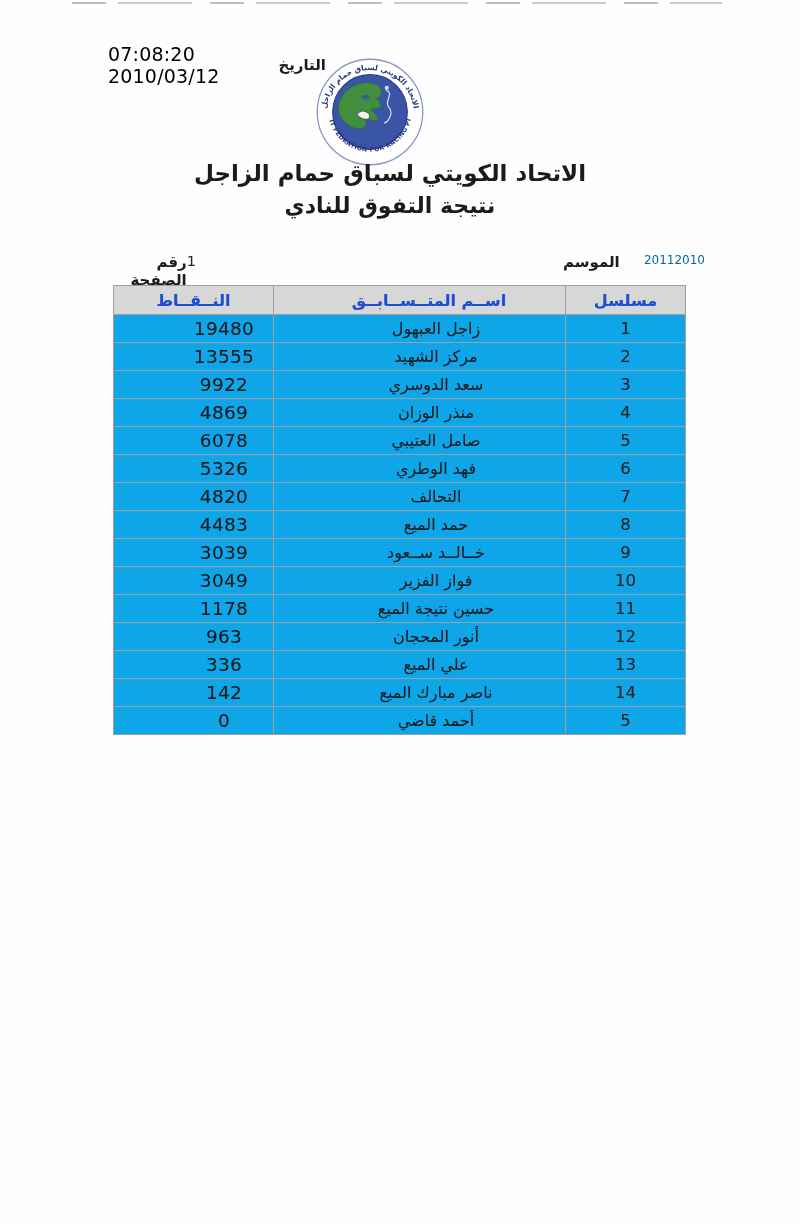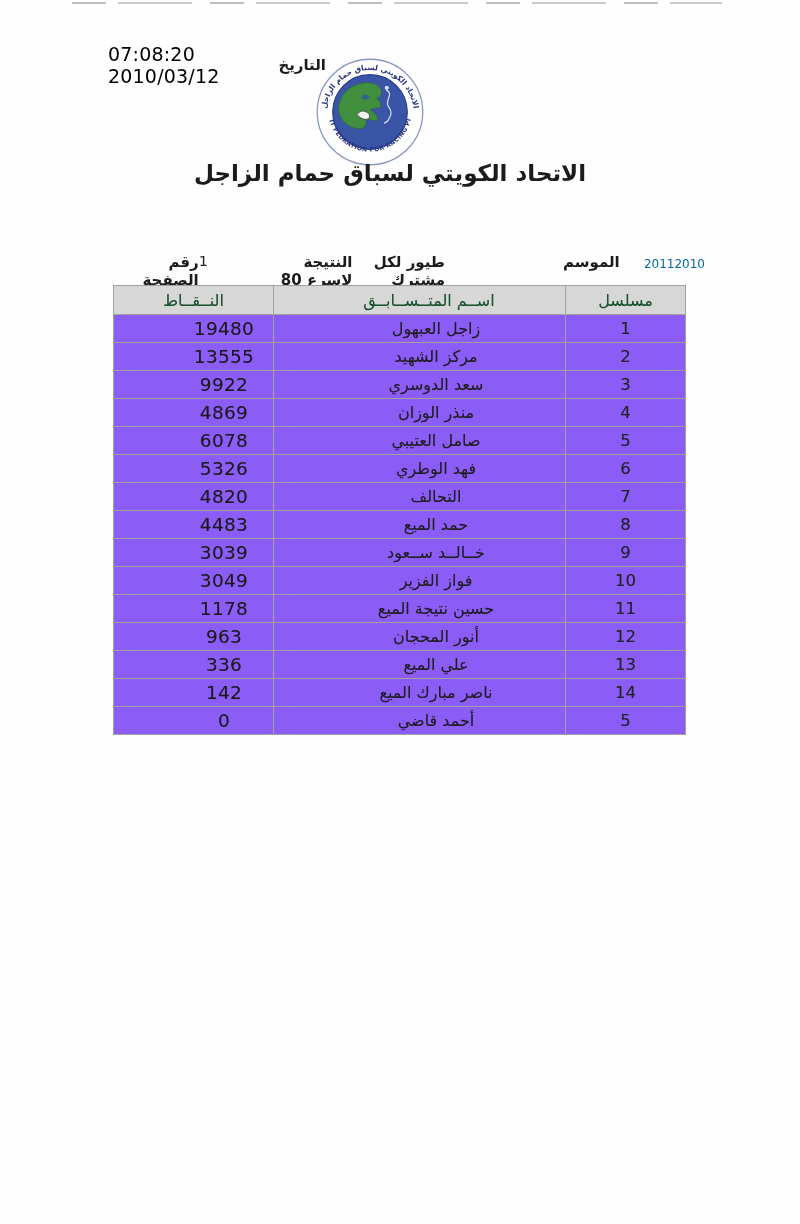--- a/index.html
+++ b/index.html
@@ -24,40 +24,40 @@
 
   
   .title{position:absolute;left:10px;width:760px;text-align:center;direction:rtl;}
   .title-1{top:160px;font-size:23px;font-weight:700;letter-spacing:.5px;}
   .title-2{top:193px;font-size:22px;font-weight:700;}
   .title-3{top:229px;font-size:17px;font-weight:400;color:#242424;}
 
   
   .info-line{position:absolute;top:253px;left:0;width:800px;height:22px;font-size:15px;}
   .season{position:absolute;left:563px;width:142px;display:flex;flex-direction:row-reverse;
-    justify-content:space-between;direction:rtl;align-items:flex-end;}
+    justify-content:space-between;direction:rtl;}
   .season-label{font-weight:700;}
   .season-value{font-size:12px;color:#0369a1;}
   .result{position:absolute;left:263px;width:182px;display:flex;flex-direction:row-reverse;
     justify-content:space-between;direction:rtl;font-weight:700;}
-  .pagenum{position:absolute;left:118px;width:90px;display:flex;flex-direction:row-reverse;
+  .pagenum{position:absolute;left:106px;width:90px;display:flex;flex-direction:row-reverse;
     justify-content:center;direction:rtl;}
   .page-label{font-weight:700;}
   .page-value{font-size:14.5px;color:#222;}
 
   
   table.results{position:absolute;top:285px;left:113px;width:572px;
     border-collapse:collapse;table-layout:fixed;direction:rtl;}
   table.results col.serial{width:120px;}
   table.results col.name{width:292px;}
   table.results col.points{width:160px;}
   table.results th,table.results td{border:1px solid #a0a0a0;text-align:center;
     overflow:hidden;white-space:nowrap;}
-  table.results th{height:26px;background:#d7d7d7;font-weight:400;font-size:16px;color:#14532d;}
-  table.results td{height:25px;background:#8b5cf6;}
+  table.results th{height:26px;background:#d7d7d7;font-weight:700;font-size:16px;color:#1d4ed8;}
+  table.results td{height:25px;background:#0ea5e9;}
   td.c-serial{font-size:16.5px;color:#222;}
   td.c-name{font-size:16px;direction:rtl;padding-left:34px;color:#1d1d1d;}
   td.c-points{font-size:18.5px;padding-left:62px;color:#1a1a1a;letter-spacing:.3px;}
   th.h-name{padding-left:20px;}
   td,th{text-shadow:0 0 .4px rgba(0,0,0,.25);}
 </style>
 </head>
 <body>
 
 <div class="page">
@@ -85,29 +85,26 @@
       <text font-size="8" font-weight="700" fill="#27357f" font-family="DejaVu Sans, sans-serif">
         <textPath href="#arcTop" startOffset="50%" text-anchor="middle">الاتحاد الكويتي لسباق حمام الزاجل</textPath>
       </text>
       <text font-size="6.6" font-weight="700" fill="#27357f" letter-spacing="0.4" font-family="DejaVu Sans, sans-serif">
         <textPath href="#arcBot" startOffset="50%" text-anchor="middle">KUWAIT FEDRATION FOR RACING PIGEON</textPath>
       </text>
     </svg>
   </div>
 
   <div class="title title-1" dir="rtl">الاتحاد الكويتي لسباق حمام الزاجل</div>
+  <div class="title title-2" dir="rtl">نتيجة التفوق للنادي</div>
 
   <div class="info-line">
     <div class="season">
       <span class="season-label">الموسم</span>
       <span class="season-value">20112010</span>
-    </div>
-    <div class="result">
-      <span>النتيجة لاسرع 80</span>
-      <span>طيور لكل مشترك</span>
     </div>
     <div class="pagenum">
       <span class="page-label">رقم الصفحة</span>
       <span class="page-value">1</span>
     </div>
   </div>
 
   <table class="results" dir="rtl">
     <colgroup>
       <col class="serial">

